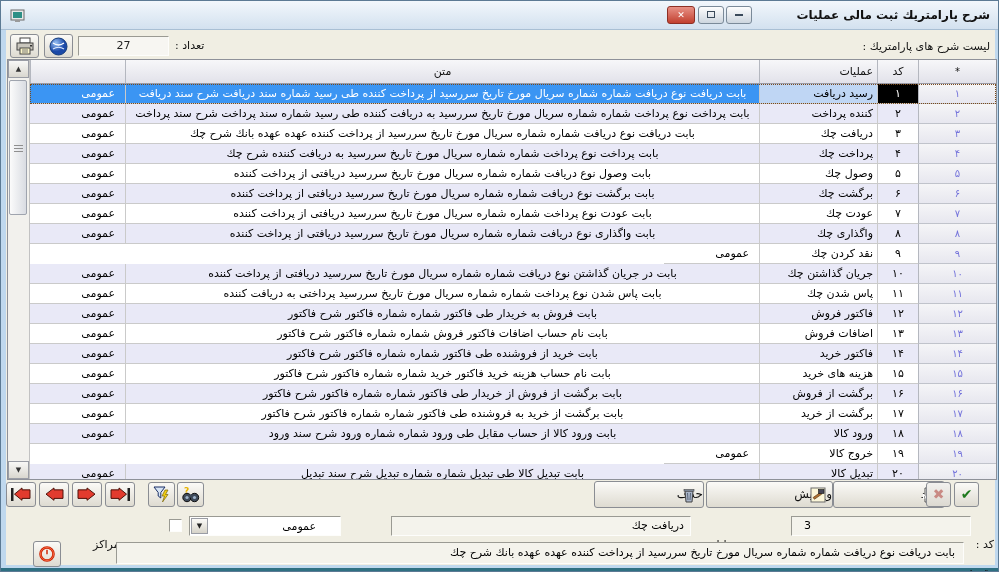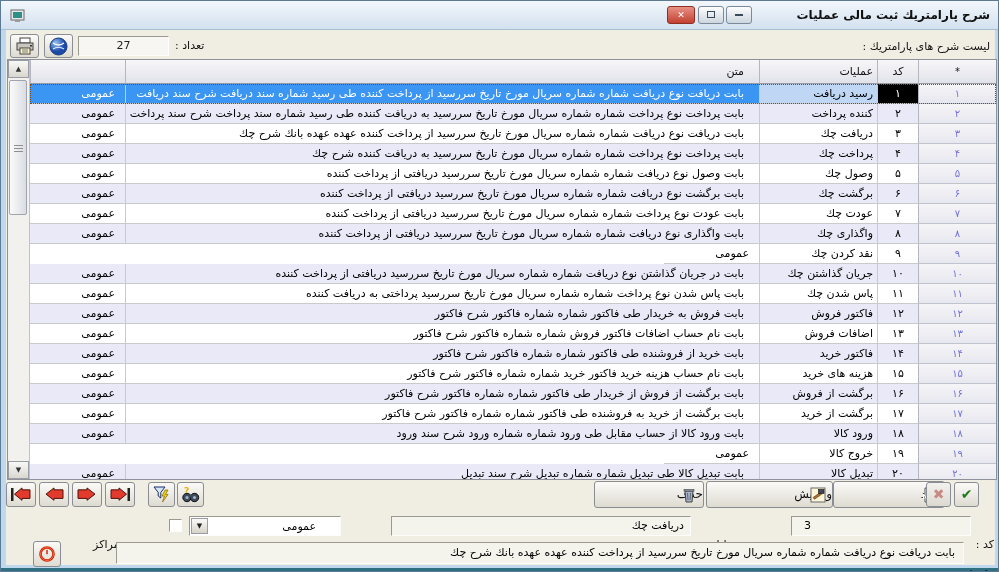--- a/index.html
+++ b/index.html
@@ -58,21 +58,21 @@
   .grid-header .cell { background:linear-gradient(#F7F7F9,#E2E2EA); border-left:1px solid #B4B7BF;
                        border-bottom:1px solid #9A9AA5; line-height:23px; color:#111;
                        white-space:nowrap; overflow:hidden; }
   .grid-row { display:flex; height:20px; background:#fff; }
   .grid-row.alt .c-code, .grid-row.alt .c-op, .grid-row.alt .c-text, .grid-row.alt .c-scope { background:#E9E9F7; }
   .cell { white-space:nowrap; overflow:hidden; line-height:19px; }
   .c-num  { width:78px; text-align:center; color:#7473DB; font-size:10px;
             background:linear-gradient(#F5F5F7,#E7E7EF); border-left:1px solid #B4B7BF; border-bottom:1px solid #C0C3CB; }
   .c-code { width:41px; text-align:center; border-left:1px solid #CACACA; border-bottom:1px solid #CACACA; }
   .c-op   { width:118px; padding:0 4px; border-left:1px solid #CACACA; border-bottom:1px solid #CACACA; }
-  .c-text { flex:1; padding:0 15px; border-left:1px solid #CACACA; border-bottom:1px solid #CACACA; }
+  .c-text { flex:1; padding:0 4px; border-left:1px solid #CACACA; border-bottom:1px solid #CACACA;text-align:center; }
   .c-scope{ width:95px; padding:0 10px 0 4px; border-bottom:1px solid #CACACA; }
   .grid-row.selected { outline:1px dotted #7a4a1a; outline-offset:-1px; }
   .grid-row.selected .c-code { background:#000; color:#fff; }
   .grid-row.selected .c-op   { background:#BFD6F4; }
   .grid-row.selected .c-text, .grid-row.selected .c-scope { background:#3B95F3; color:#fff; }
 
   
   .nav-btn { position:absolute; top:481px; width:30px; height:25px; border:1px solid #8A8D93; border-radius:3px;
              background:linear-gradient(#FBFAF7,#DEDBD1); display:flex; align-items:center; justify-content:center; }
   .sm-btn  { position:absolute; top:481px; width:27px; height:25px; border:1px solid #8A8D93; border-radius:3px;

